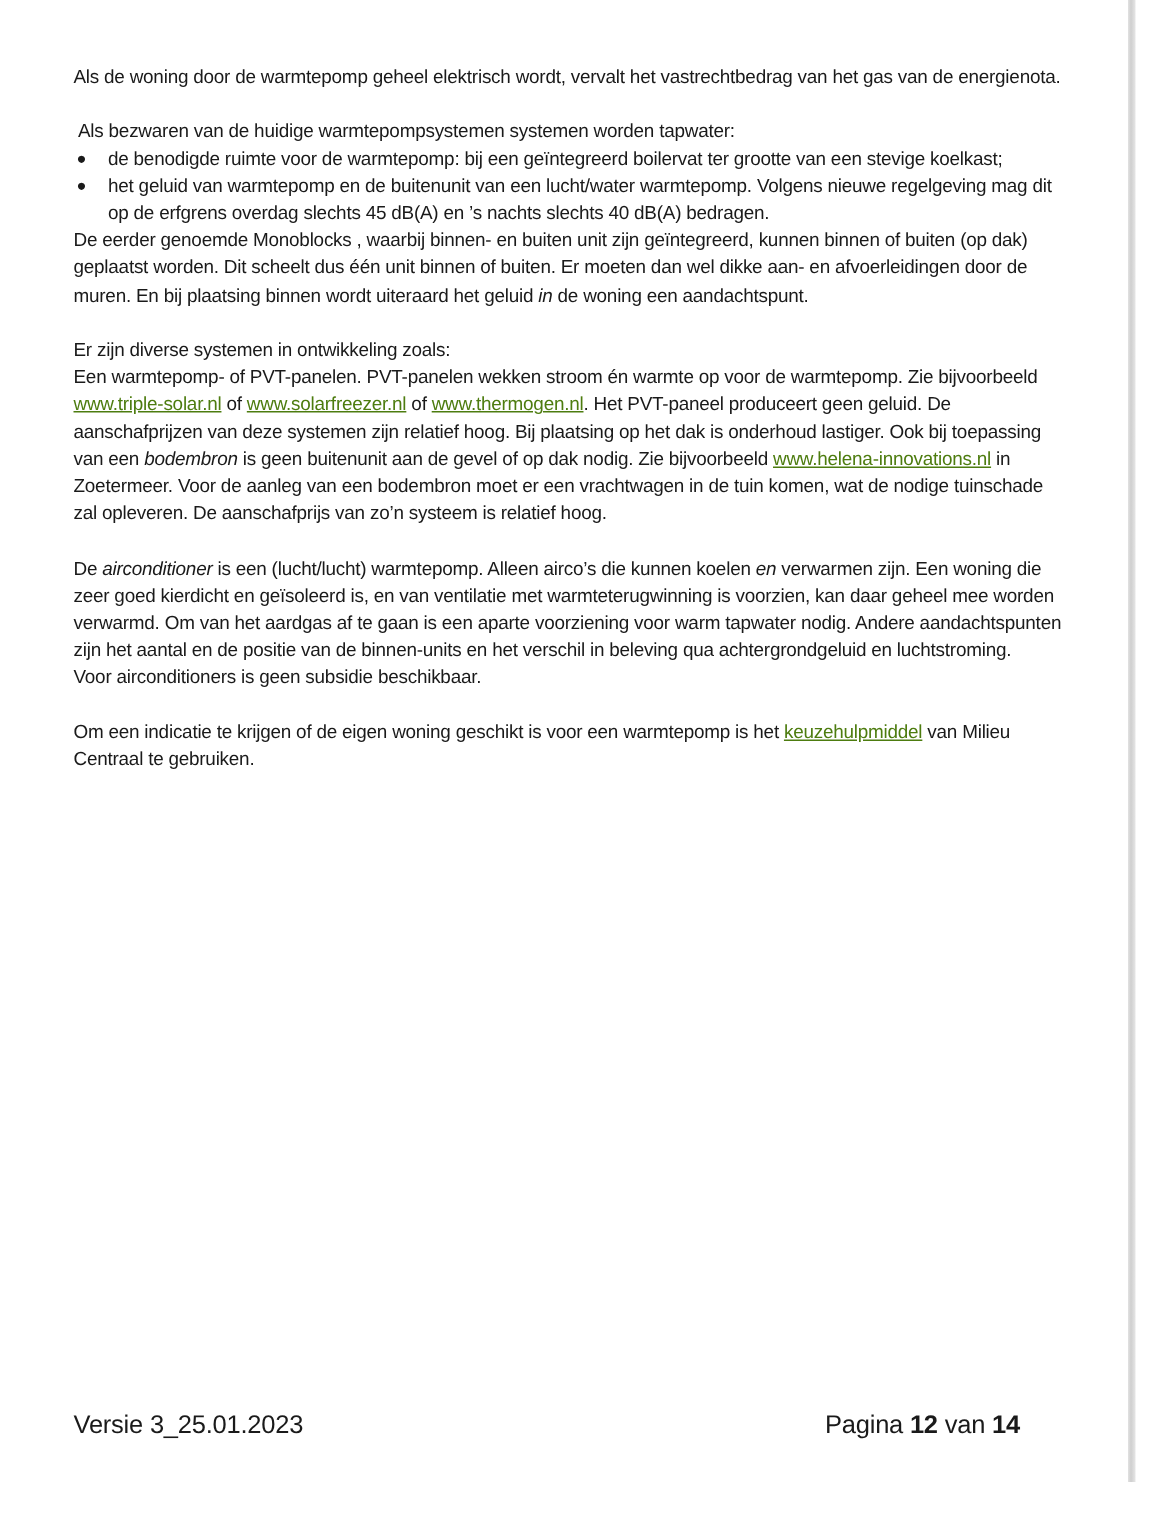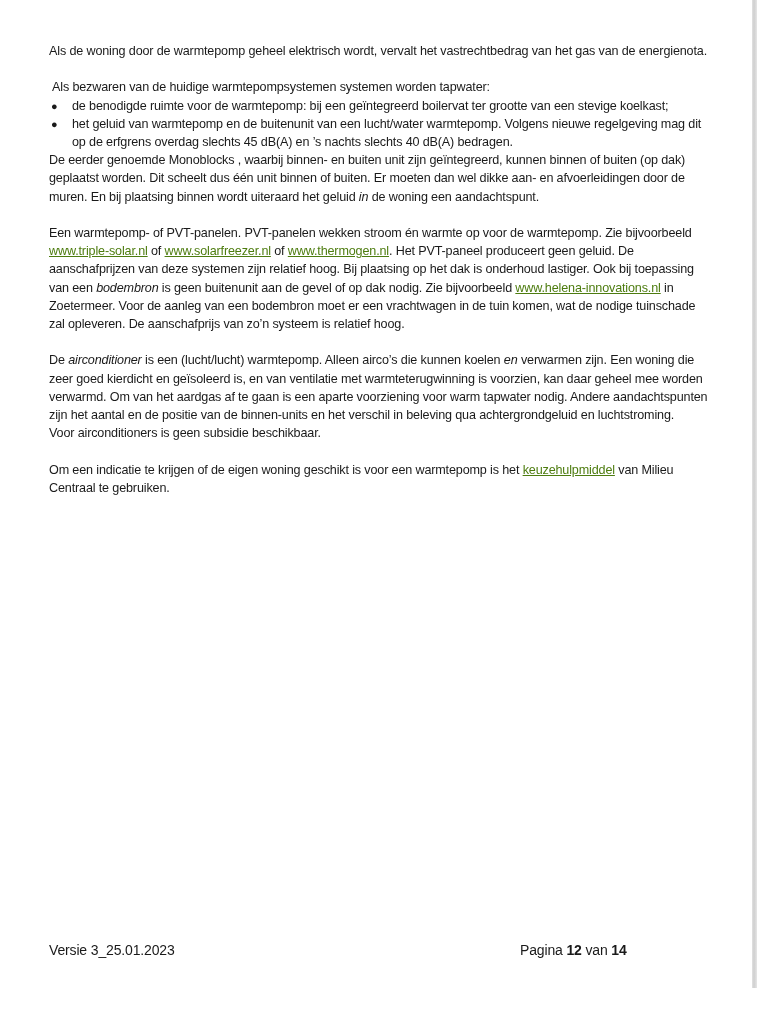--- a/index.html
+++ b/index.html
@@ -19,25 +19,25 @@
     .gap { height: 18.2px; }
     .indent1 { padding-left: 3px; }
     ul.bullets { list-style: none; margin: 0; padding: 0; }
     ul.bullets li { position: relative; padding-left: 23px; }
     ul.bullets li .dot {
       position: absolute; left: 2px; top: 0; font-size: 11px;
     }
     a.link { color: #4d7c0f; text-decoration: underline; }
     em { }
     .footer {
-      position: absolute; top: 942px; font-size: 14px; line-height: 16px; color: #1a1a1a;
+      position: absolute; top: 942px; font-size: 17px; line-height: 16px; color: #1a1a1a;
       font-family: "Liberation Sans", sans-serif; letter-spacing: -0.15px;
     }
     .footer-left { left: 49px; }
-    .footer-right { left: 520px; }
+    .footer-right { left: 550px; }
     b { font-weight: bold; }
   </style>
 </head>
 <body>
 
 <div class="page-edge"></div>
 
 <div class="content">
   <p>Als de woning door de warmtepomp geheel elektrisch wordt, vervalt het vastrechtbedrag van het gas van de energienota.</p>
   <div class="gap"></div>
@@ -49,20 +49,21 @@
       <span>de benodigde ruimte voor de warmtepomp: bij een geïntegreerd boilervat ter grootte van een stevige koelkast;</span>
     </li>
     <li>
       <span class="dot">●</span>
       <span>het geluid van warmtepomp en de buitenunit van een lucht/water warmtepomp. Volgens nieuwe regelgeving mag dit op de erfgrens overdag slechts 45 dB(A) en ’s nachts slechts 40 dB(A) bedragen.</span>
     </li>
   </ul>
   <p><span>De eerder genoemde Monoblocks , waarbij binnen- en buiten unit zijn geïntegreerd, kunnen binnen of buiten (op dak)  geplaatst worden. Dit scheelt dus één unit binnen of buiten. Er moeten dan wel dikke aan- en afvoerleidingen door de muren. En bij plaatsing binnen wordt uiteraard het geluid </span><em>in</em><span> de woning een aandachtspunt.</span></p>
   <div class="gap"></div>
 
+  <p>Er zijn diverse systemen in ontwikkeling zoals:</p>
   <p><span>Een warmtepomp- of PVT-panelen. PVT-panelen wekken stroom én warmte op   voor de warmtepomp. Zie bijvoorbeeld </span><a class="link">www.triple-solar.nl</a><span> of </span><a class="link">www.solarfreezer.nl</a><span> of </span><a class="link">www.thermogen.nl</a><span>. Het PVT-paneel produceert geen geluid. De aanschafprijzen van deze systemen zijn relatief hoog. Bij plaatsing op het dak is onderhoud lastiger. Ook bij toepassing van een </span><em>bodembron</em><span> is geen buitenunit aan de gevel of op dak nodig. Zie bijvoorbeeld </span><a class="link">www.helena-innovations.nl</a><span> in Zoetermeer. Voor de aanleg van een bodembron moet er een vrachtwagen in de tuin komen, wat de nodige tuinschade zal opleveren. De aanschafprijs van zo’n systeem is relatief hoog.</span></p>
   <div class="gap"></div>
 
   <p><span>De </span><em>airconditioner</em><span> is een (lucht/lucht) warmtepomp. Alleen airco’s die kunnen koelen </span><em>en</em><span> verwarmen zijn. Een woning die zeer goed kierdicht en geïsoleerd is, en van ventilatie met warmteterugwinning is voorzien, kan daar geheel mee worden verwarmd. Om van het aardgas af te gaan is een aparte voorziening voor warm tapwater nodig. Andere aandachtspunten zijn het aantal en de positie van de binnen-units en het verschil in beleving qua achtergrondgeluid en luchtstroming.</span></p>
   <p>Voor airconditioners is geen subsidie beschikbaar.</p>
   <div class="gap"></div>
 
   <p><span>Om een indicatie te krijgen of de eigen woning geschikt is voor een warmtepomp is het </span><a class="link">keuzehulpmiddel</a><span> van Milieu Centraal te gebruiken.</span></p>
 </div>
 

